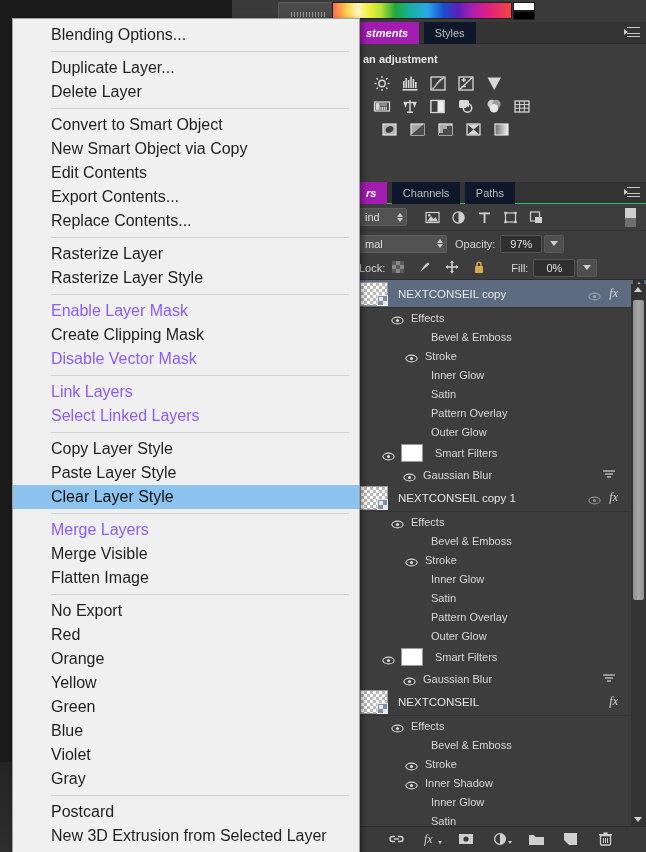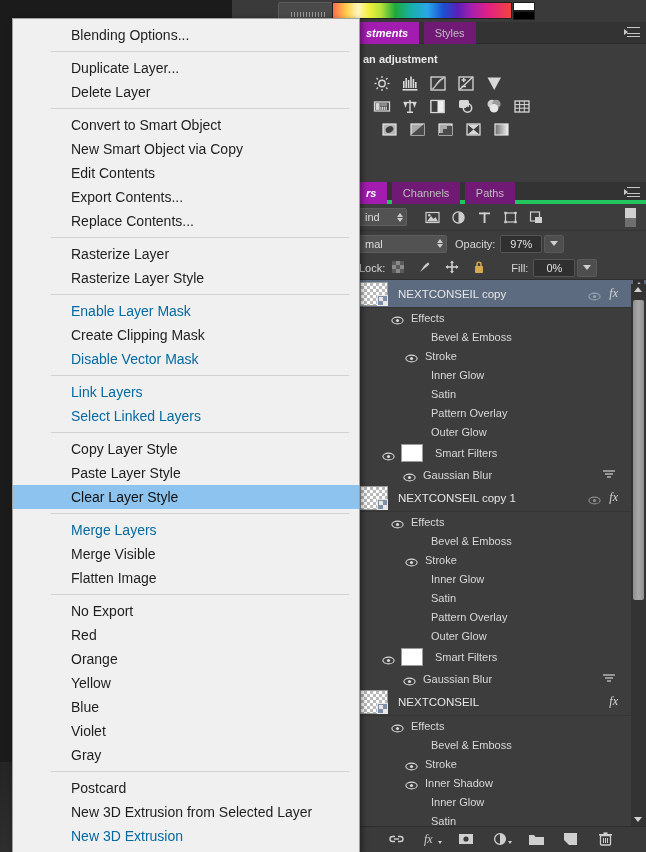--- a/index.html
+++ b/index.html
@@ -30,37 +30,37 @@
 
   .left-dark { position:absolute; left:0; top:0; width:232px; height:852px; background:#1b1b1b; }
   .left-dark2 { position:absolute; left:0; top:762px; width:232px; height:90px;
       background:linear-gradient(to bottom,#242424,#2e2e2e); }
 
   
   .panel-col { position:absolute; left:355px; top:22px; width:291px; height:830px; background:#3a3a3a; }
 
   .tabbar { position:relative; height:22px; background:#333; border-bottom:1px solid #2a2a2a; }
   .tab { display:inline-block; height:22px; line-height:22px; padding:0 11px;
-         font-size:11px; color:#bdbdbd; background:#701a75; }
+         font-size:11px; color:#bdbdbd; background:#0f172a; }
   .tab.active { background:#a21caf; color:#eaeaea;font-style:italic; }
   .tab.first { color:#ffffff; font-weight:bold; }
   .panel-menu { position:absolute; right:6px; top:5px; width:16px; height:12px; }
   .panel-menu i { position:absolute; left:3px; width:13px; height:1px; background:#c8c8c8; }
   .panel-menu i:nth-child(1){ top:3px; } .panel-menu i:nth-child(2){ top:6px; } .panel-menu i:nth-child(3){ top:9px; }
   .panel-menu .tri { position:absolute; left:0; top:2px; width:0;height:0;
       border-left:4px solid #c8c8c8; border-top:3px solid transparent; border-bottom:3px solid transparent;}
 
   
   .adj-panel { background:#3d3d3d; padding:6px 0 10px 0; height:138px; }
   .adj-title { font-size:11px; color:#e8e8e8; font-weight:bold; padding:3px 0 7px 8px; }
   .adj-row { display:flex; gap:8px; padding:3px 0 3px 18px; align-items:center; }
   .adj-ic { width:20px; height:17px; position:relative; display:inline-block; }
 
   
-  .lp-tabbar { height:22px; background:#333; position:relative; border-bottom:4px solid #22c55e; }
+  .lp-tabbar { height:22px; background:#333; position:relative; border-bottom:1px solid #22c55e; }
   .filter-row { height:27px; background:#3d3d3d; display:flex; align-items:center; padding-left:4px; gap:8px; border-bottom:1px solid #333;}
   .sel { height:18px; background:#525252; border:1px solid #5e5e5e; border-radius:2px;
          font-size:11px; color:#ddd; display:flex; align-items:center; padding:0 3px 0 5px; }
   .sel .stp { margin-left:auto; display:flex; flex-direction:column; gap:1px; padding-left:6px;}
   .stp .up {width:0;height:0;border-left:3px solid transparent;border-right:3px solid transparent;border-bottom:4px solid #ccc;}
   .stp .dn {width:0;height:0;border-left:3px solid transparent;border-right:3px solid transparent;border-top:4px solid #ccc;}
   .ficons { display:flex; gap:11px; margin-left:10px; align-items:center; }
   .ficon { width:15px; height:15px; position:relative; }
 
   .blend-row { height:25px; background:#3d3d3d; display:flex; align-items:center; padding-left:4px; }
@@ -105,23 +105,23 @@
   .outer-scroll .bar { position:absolute; left:2px; top:16px; width:11px; height:300px;
      background:linear-gradient(to right,#8f8f8f,#a8a8a8,#8f8f8f); border-radius:2px; }
 
   .lp-footer { position:absolute; left:0; bottom:0; width:291px; height:26px; background:#3a3a3a;
      border-top:1px solid #2d2d2d; display:flex; align-items:center; justify-content:center; gap:19px; }
   .fbtn { width:16px; height:16px; position:relative; }
 
   
   .ctxmenu { position:absolute; left:12px; top:18px; width:348px; background:#f0f0f0;
              border:1px solid #a0a0a0; box-shadow:2px 2px 6px rgba(0,0,0,.45); padding:4px 0 4px 0; }
-  .mi { height:24px; line-height:24px; padding-left:58px; font-size:14px; color:#1e1e1e;
+  .mi { height:24px; line-height:24px; padding-left:38px; font-size:16px; color:#1e1e1e;
         white-space:nowrap; }
-  .mi.disabled { color:#0369a1; }
+  .mi.disabled { color:#8b5cf6; }
   .mi.hl { background:#8cc4ef; color:#111; }
   .msep { height:1px; background:#d2d2d2; margin:4px 10px 4px 38px; }
 </style>
 </head>
 <body>
 
 <div id="root">
 
   <div class="app-bg"></div>
   <div class="topstrip"></div>
@@ -710,20 +710,21 @@
       <div class="mi hl">Clear Layer Style</div>
       <div class="msep"></div>
       <div class="mi disabled">Merge Layers</div>
       <div class="mi">Merge Visible</div>
       <div class="mi">Flatten Image</div>
       <div class="msep"></div>
       <div class="mi">No Export</div>
       <div class="mi">Red</div>
       <div class="mi">Orange</div>
       <div class="mi">Yellow</div>
+      <div class="mi">Green</div>
       <div class="mi">Blue</div>
       <div class="mi">Violet</div>
       <div class="mi">Gray</div>
       <div class="msep"></div>
       <div class="mi">Postcard</div>
       <div class="mi">New 3D Extrusion from Selected Layer</div>
       <div class="mi disabled">New 3D Extrusion</div>
     </div>
 </div>
 

